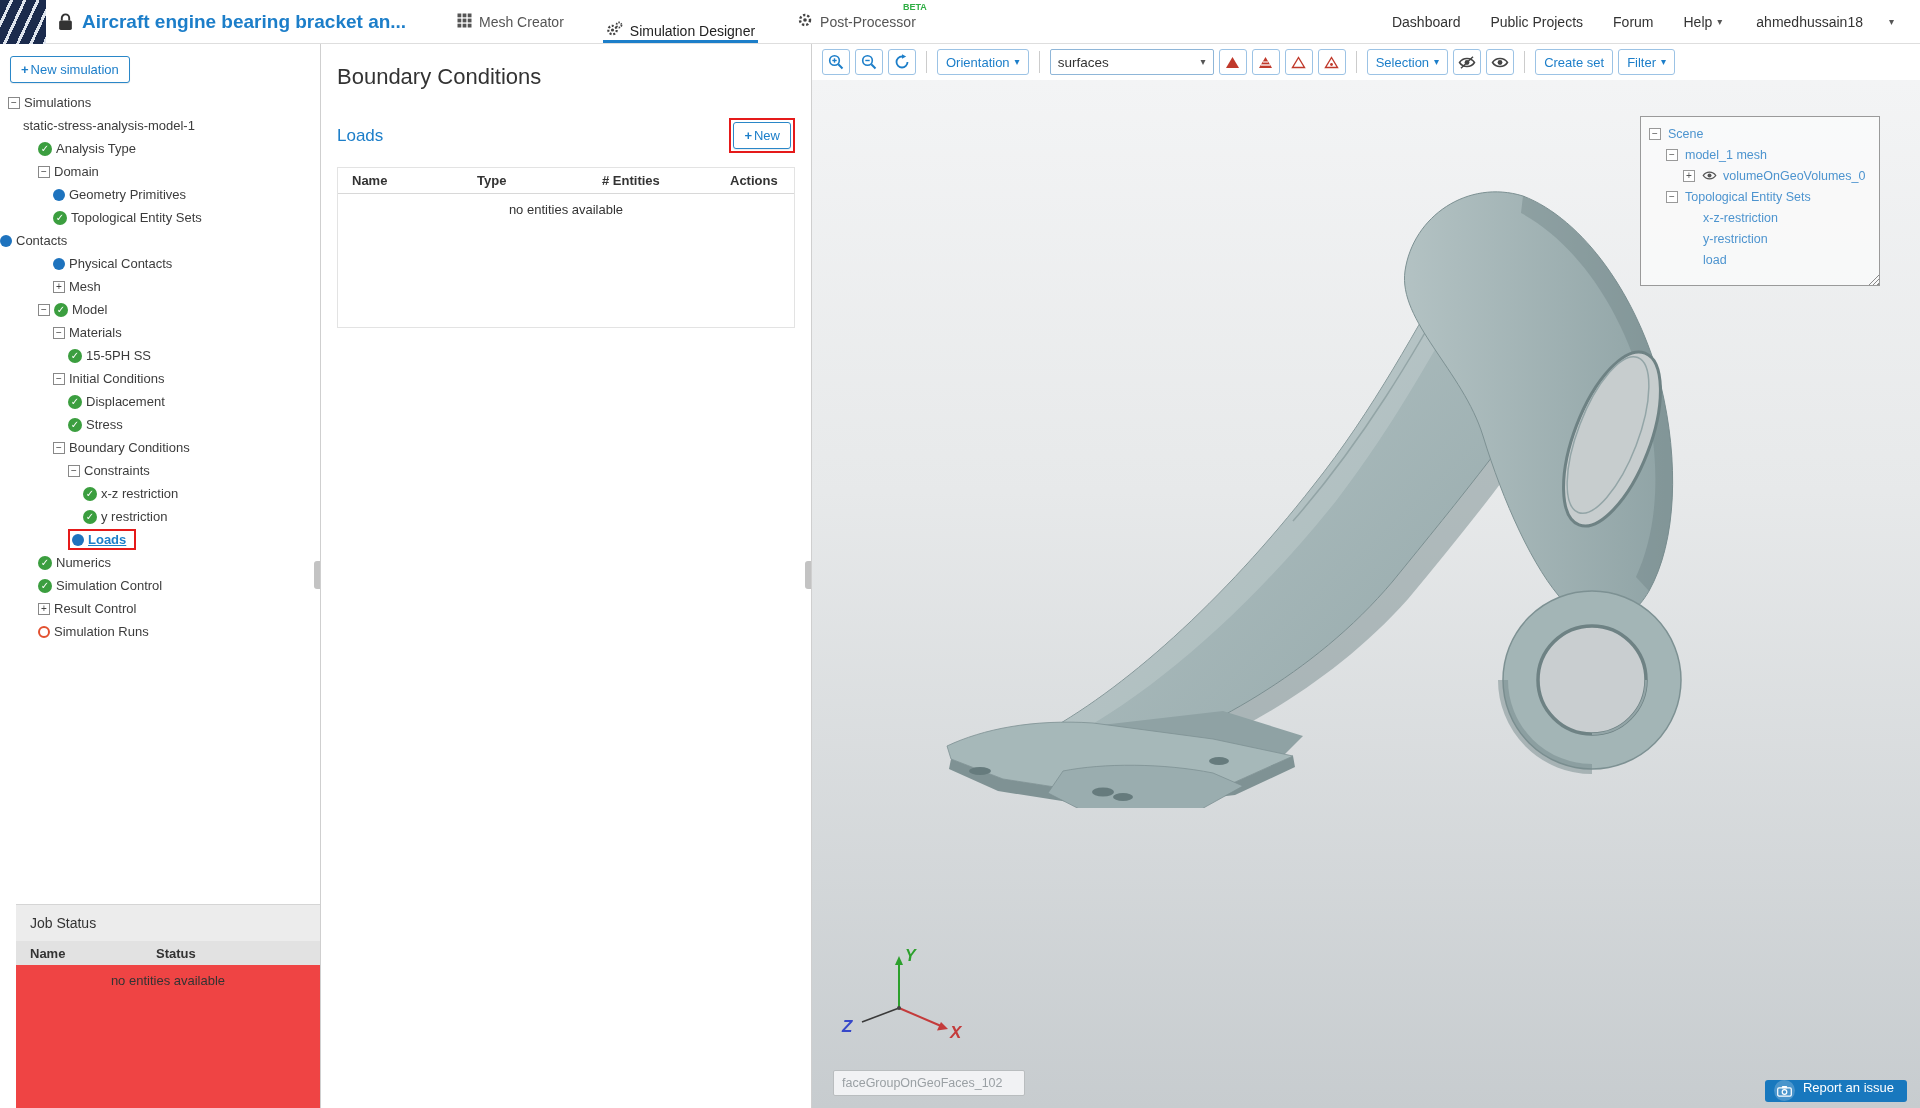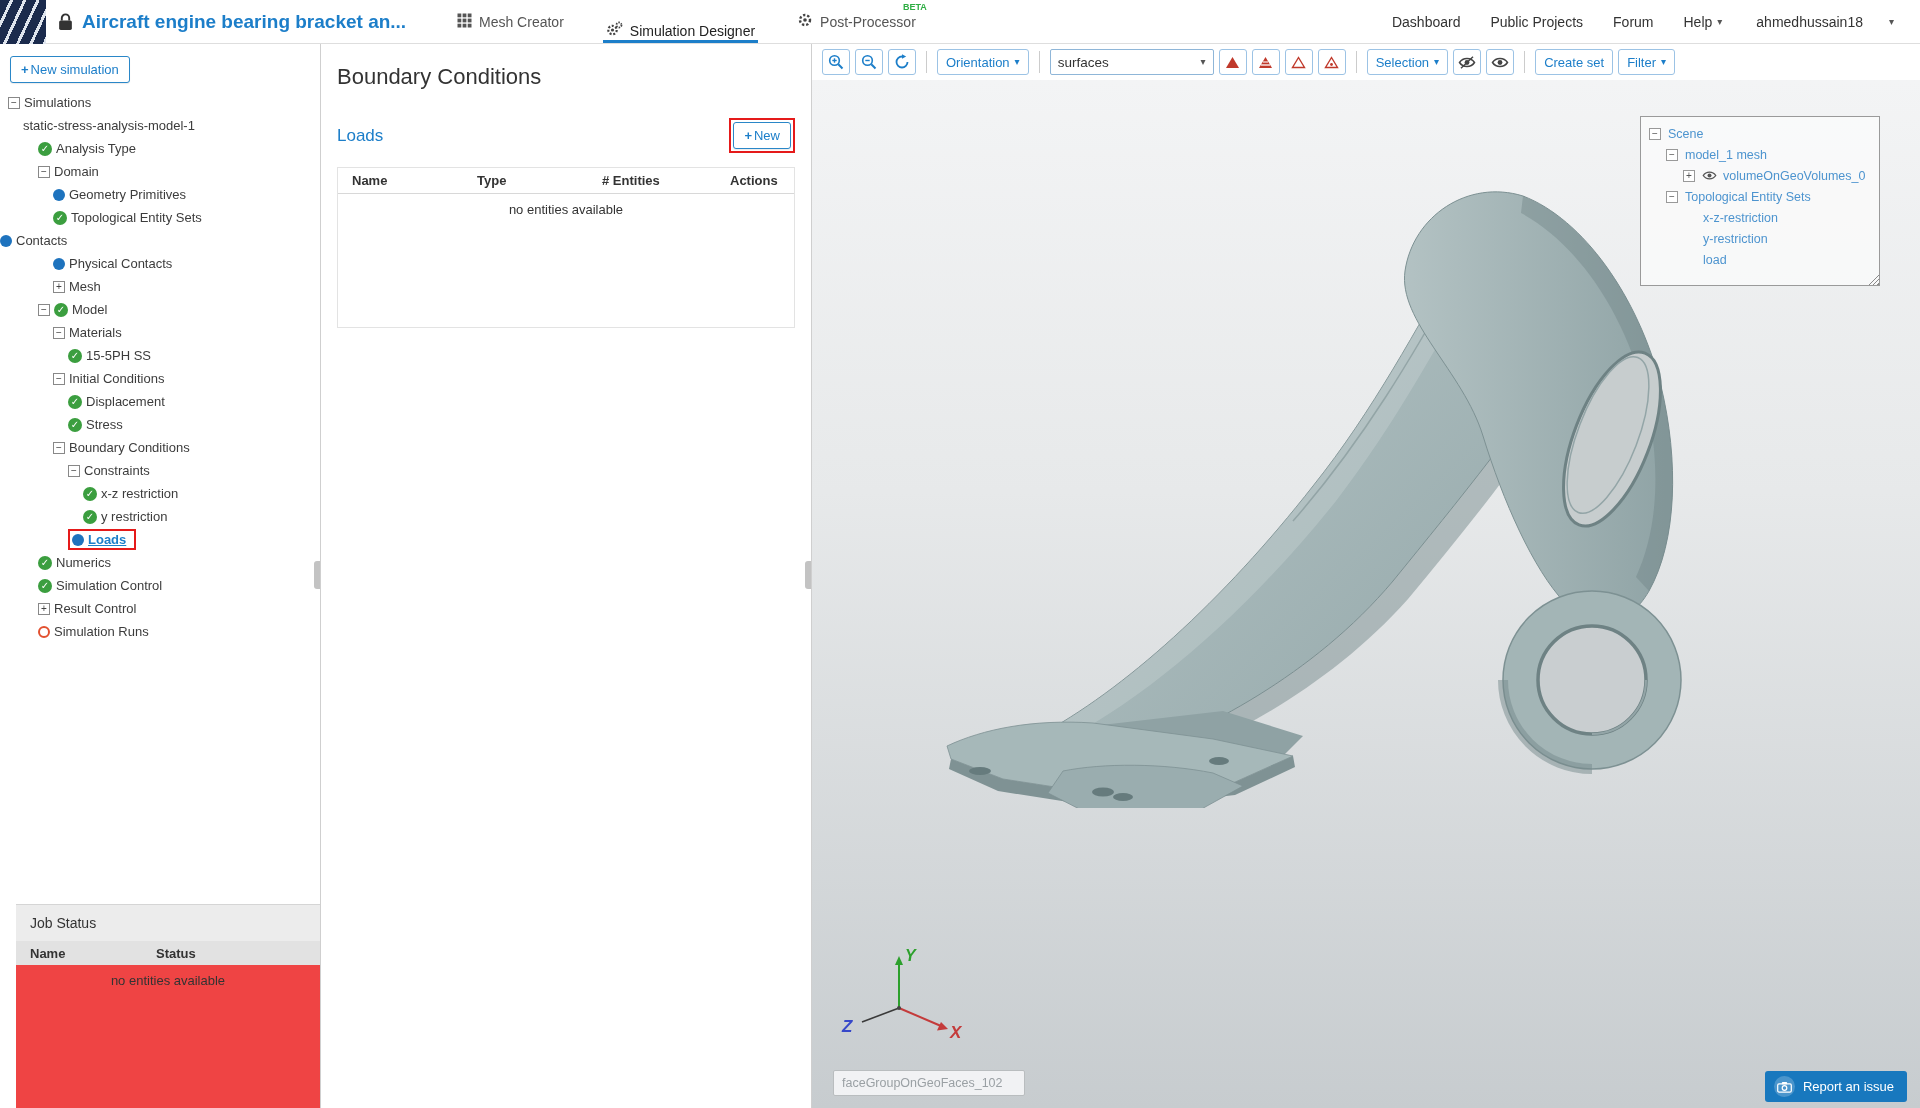--- a/index.html
+++ b/index.html
@@ -100,23 +100,23 @@
   .scene-eye { margin:0 3px; display:inline-flex; }
   .scene-label { margin-left:3px; }
   .scene-resize { position:absolute; right:0; bottom:0; width:11px; height:11px; cursor:nwse-resize;
                   background:repeating-linear-gradient(135deg,transparent 0 2px,#8a8a8a 2px 3px);
                   clip-path:polygon(100% 0,100% 100%,0 100%); }
 
   .face-input { position:absolute; left:21px; bottom:12px; width:192px; height:26px;
                 border:1px solid #b9bdbf; border-radius:2px; background:rgba(246,247,248,0.88);
                 color:#9aa0a4; font-size:12.5px; padding:0 8px;
                 font-family:"Liberation Sans",sans-serif; }
-  .report-btn { position:absolute; right:13px; bottom:6px; height:31px; background:#1878be;
+  .report-btn { position:absolute; right:13px; bottom:6px; height:22px; background:#1878be;
                 border:none; border-radius:3px; color:#fff; font-size:13px; display:flex;
-                align-items:center; gap:8px; padding:0 13px 0 9px; cursor:pointer;
+                gap:8px; padding:0 13px 0 9px; cursor:pointer;
                 font-family:"Liberation Sans",sans-serif; }
   .cam-badge { width:21px; height:21px; border-radius:50%; background:rgba(255,255,255,0.22);
                display:inline-flex; align-items:center; justify-content:center; }
   .axes { position:absolute; left:22px; bottom:52px; }
 </style>
 </head>
 <body>
 
 <div class="app">
 

